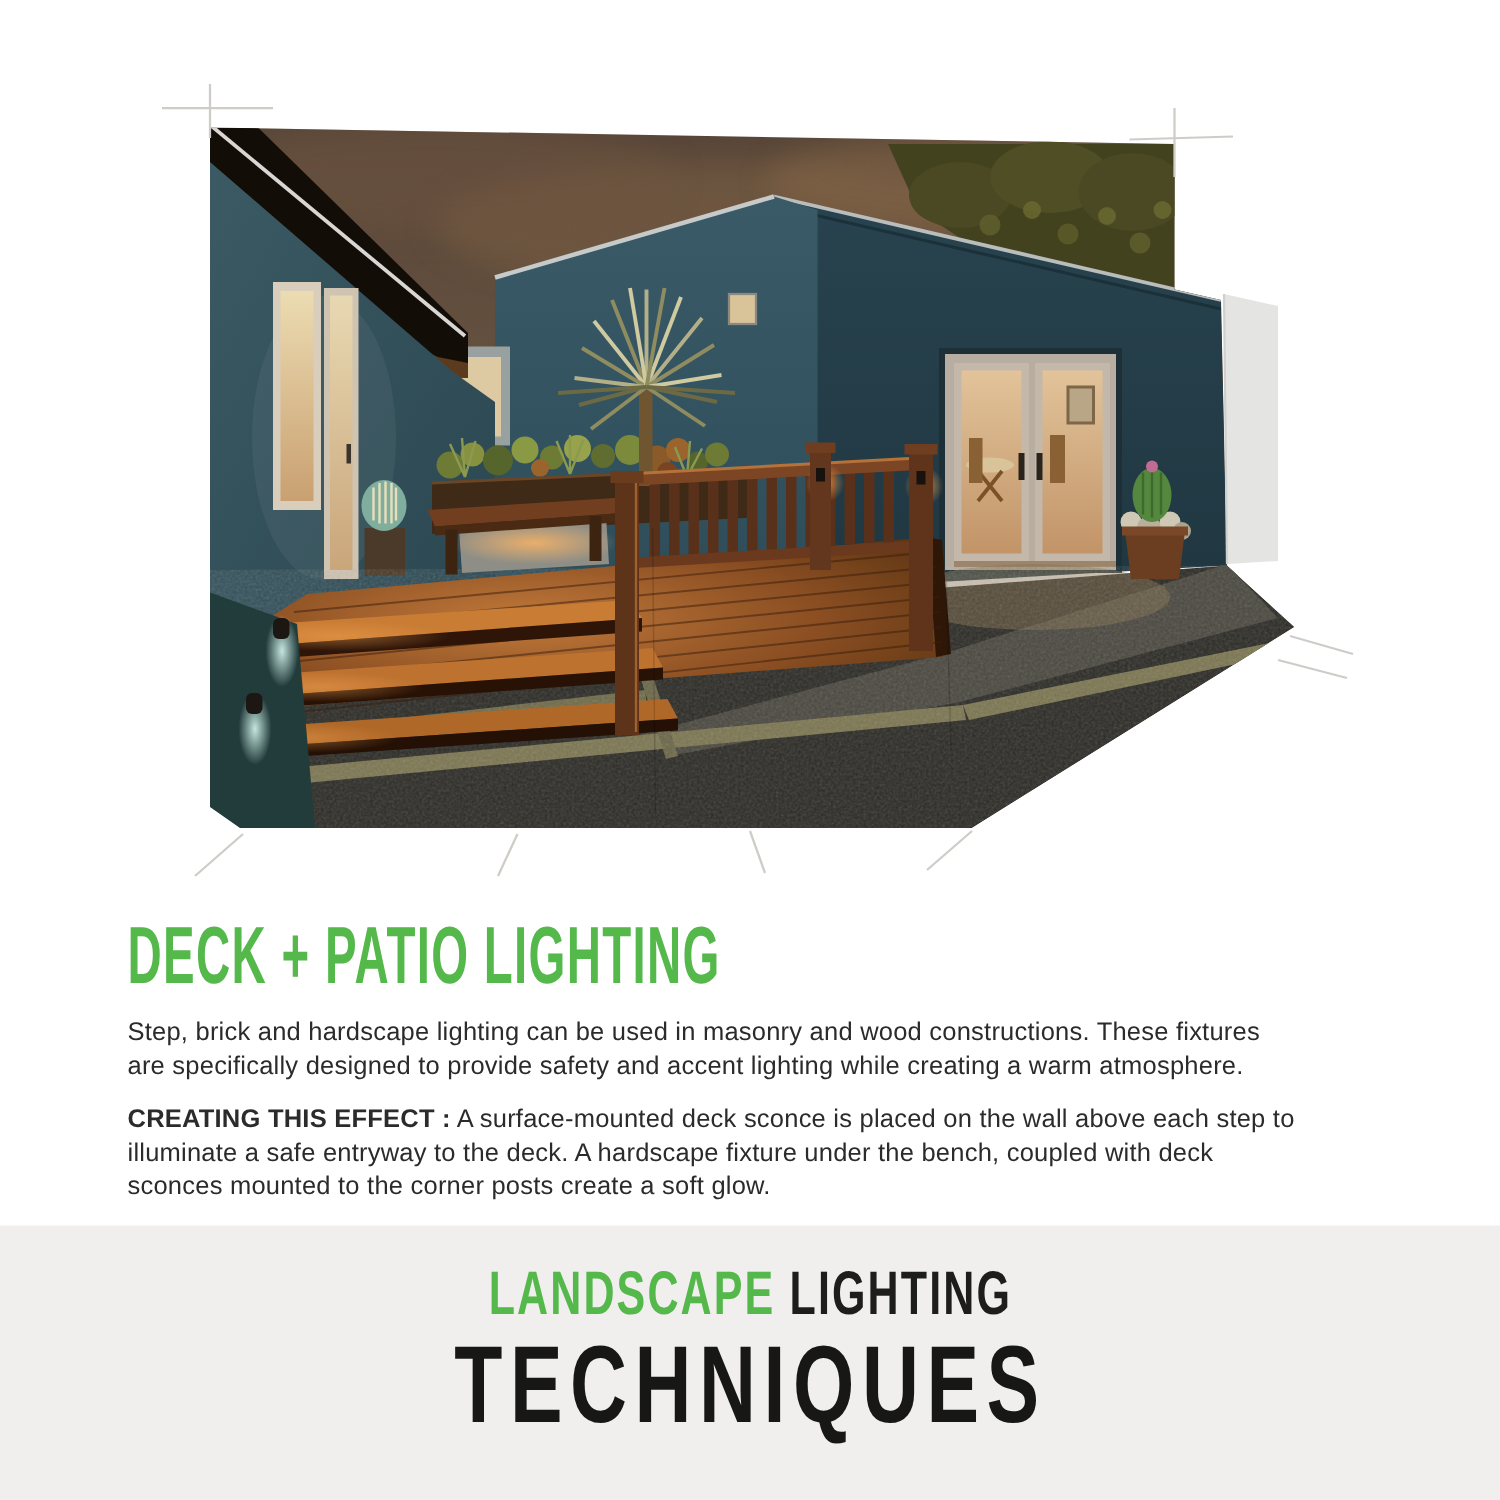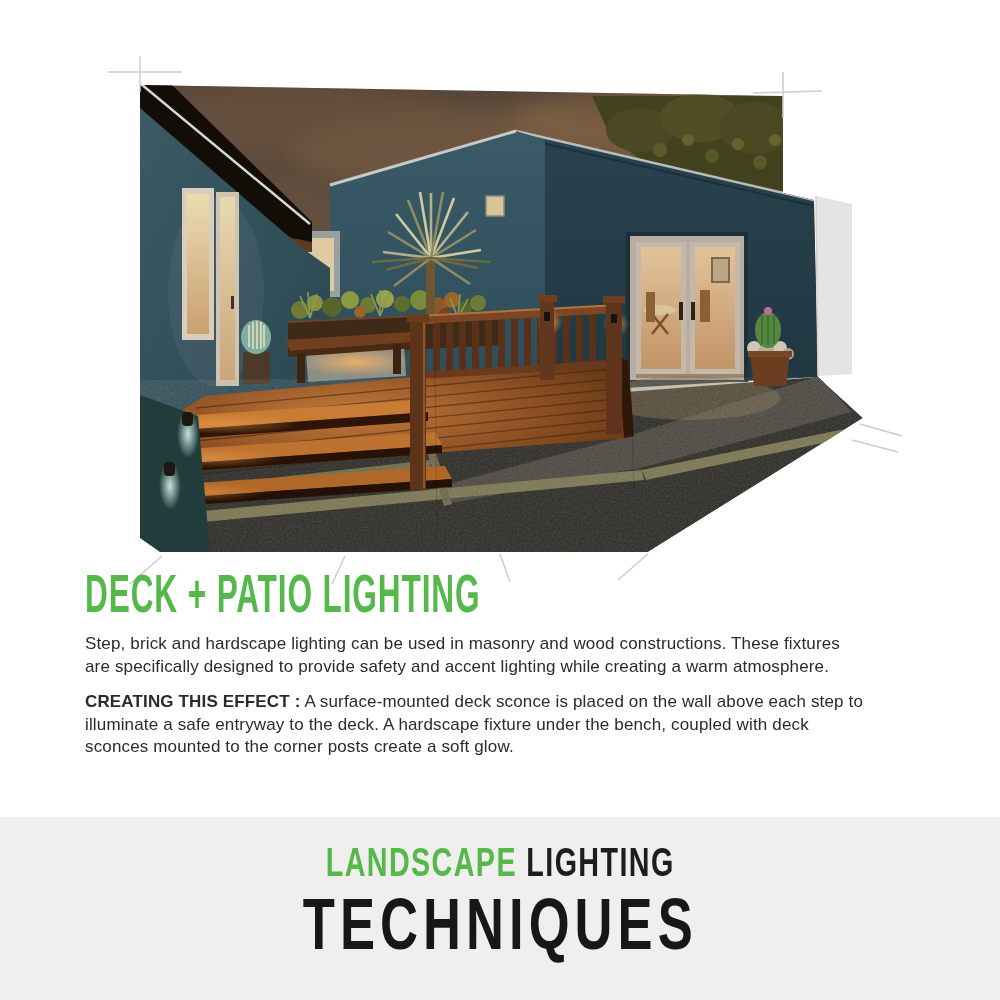--- a/index.html
+++ b/index.html
@@ -2,21 +2,21 @@
 <html><head>
 <meta charset="utf-8">
 <style>
   html,body{margin:0;padding:0;}
   body{
     width:1000px;height:1000px;position:relative;overflow:hidden;
     background:#ffffff;
     font-family:"Liberation Sans",sans-serif;
   }
   .hero{position:absolute;left:0;top:0;width:1000px;height:625px;}
-  .content{position:absolute;left:85px;top:566px;width:885px;}
+  .content{position:absolute;left:85px;top:610px;width:885px;}
   .title{
     margin:0 0 13px 0;
     font-size:54px;font-weight:bold;line-height:1;
     letter-spacing:1.5px;color:#54b84b;white-space:nowrap;
     transform:scaleX(.585);transform-origin:0 50%;
   }
   .para{
     margin:0 0 13px 0;
     font-size:17px;line-height:1.33;color:#2b2b2b;
     letter-spacing:.15px;white-space:pre-line;

